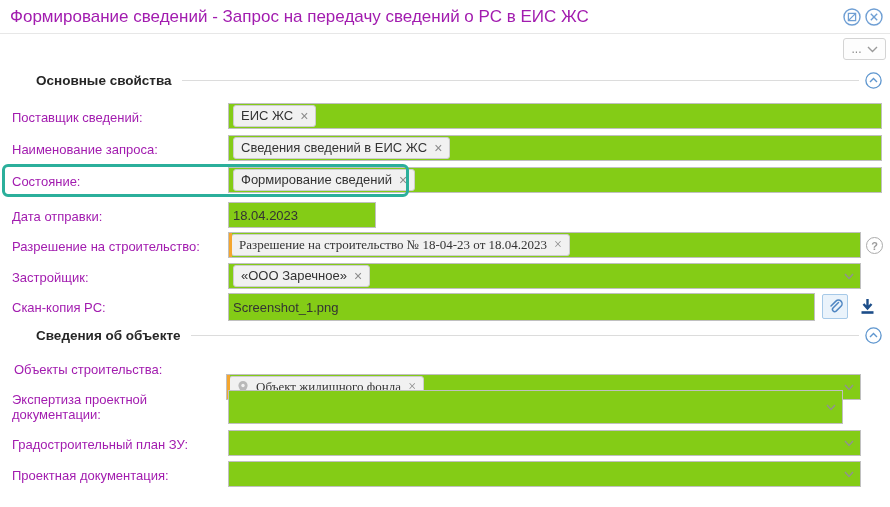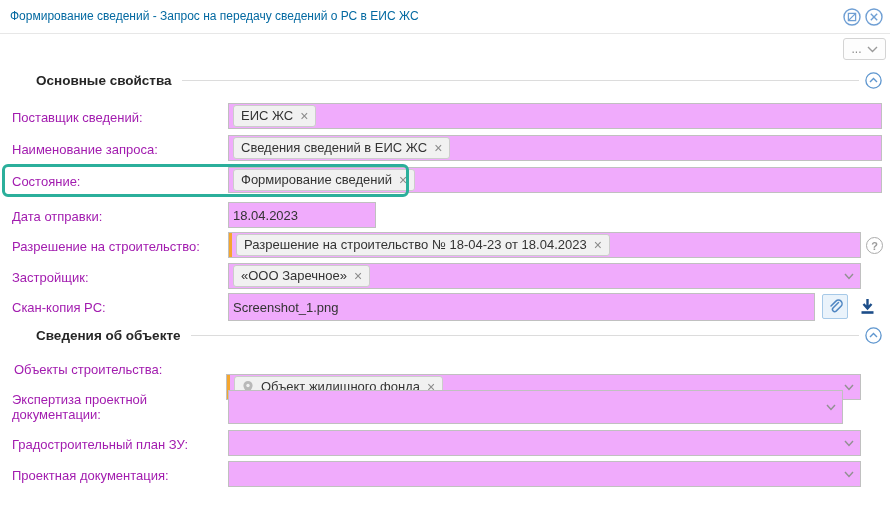--- a/index.html
+++ b/index.html
@@ -3,41 +3,41 @@
 <meta charset="utf-8">
 <style>
   html,body{margin:0;padding:0;background:#fff;}
   body{width:890px;height:507px;position:relative;overflow:hidden;
        font-family:"Liberation Sans","DejaVu Sans",sans-serif;font-size:13px;color:#4a4a4a;}
 
   
   .titlebar{position:absolute;left:0;top:0;width:890px;height:33px;background:#fff;
             border-bottom:1px solid #e7e7e7;}
   .titlebar .title{position:absolute;left:10px;top:0;height:33px;line-height:33px;
-                   color:#0369a1;font-size:12px;white-space:nowrap;}
+                   color:#a21caf;font-size:17px;white-space:nowrap;}
   .tb-icons{position:absolute;right:7px;top:8px;display:flex;gap:4px;}
   .tb-icons .icbtn{width:18px;height:18px;cursor:pointer;}
 
   
   .more-btn{position:absolute;left:843px;top:38px;width:43px;height:22px;
             border:1px solid #d4d4d4;border-radius:3px;background:#fdfdfd;
             display:flex;align-items:center;justify-content:center;gap:5px;
             color:#8a8a8a;font-size:12px;cursor:pointer;box-sizing:border-box;}
 
   
   .section-header{position:absolute;left:8px;right:8px;display:flex;align-items:center;margin-left:28px;}
   .section-header .stitle{font-weight:bold;font-size:13.5px;color:#262626;white-space:nowrap;}
   .section-header .rule{flex:1;height:0;border-top:1px solid #dcdcdc;margin:0 6px 0 10px;}
   .collapse-ic{width:17px;height:17px;cursor:pointer;flex:0 0 auto;}
 
   
   .row-label{position:absolute;left:12px;width:205px;color:#a21caf;line-height:15px;}
-  .field{position:absolute;box-sizing:border-box;border:1px solid #c0c0c0;background:#f0abfc;
+  .field{position:absolute;box-sizing:border-box;border:1px solid #c0c0c0;background:#84cc16;
          display:flex;align-items:center;padding:0 4px;}
-  .field.required{padding-left:7px;}
+  .field.required{padding-left:2px;font-family:Liberation Serif, serif;}
   .req-bar{position:absolute;left:0;top:0;bottom:0;width:3px;background:#f4a62f;}
   .chip{display:inline-flex;align-items:center;gap:7px;background:#f1f1f1;
         border:1px solid #cccccc;border-radius:3px;padding:2px 7px;color:#333;
         white-space:nowrap;line-height:16px;}
   .chip .chip-x{color:#8a8a8a;font-size:14px;line-height:12px;cursor:pointer;}
   .plain-value{color:#333;}
   .dd-chevron{margin-left:auto;flex:0 0 auto;width:14px;height:14px;cursor:pointer;}
 
   
   .hl-frame{position:absolute;left:2px;top:164px;width:407px;height:33px;

